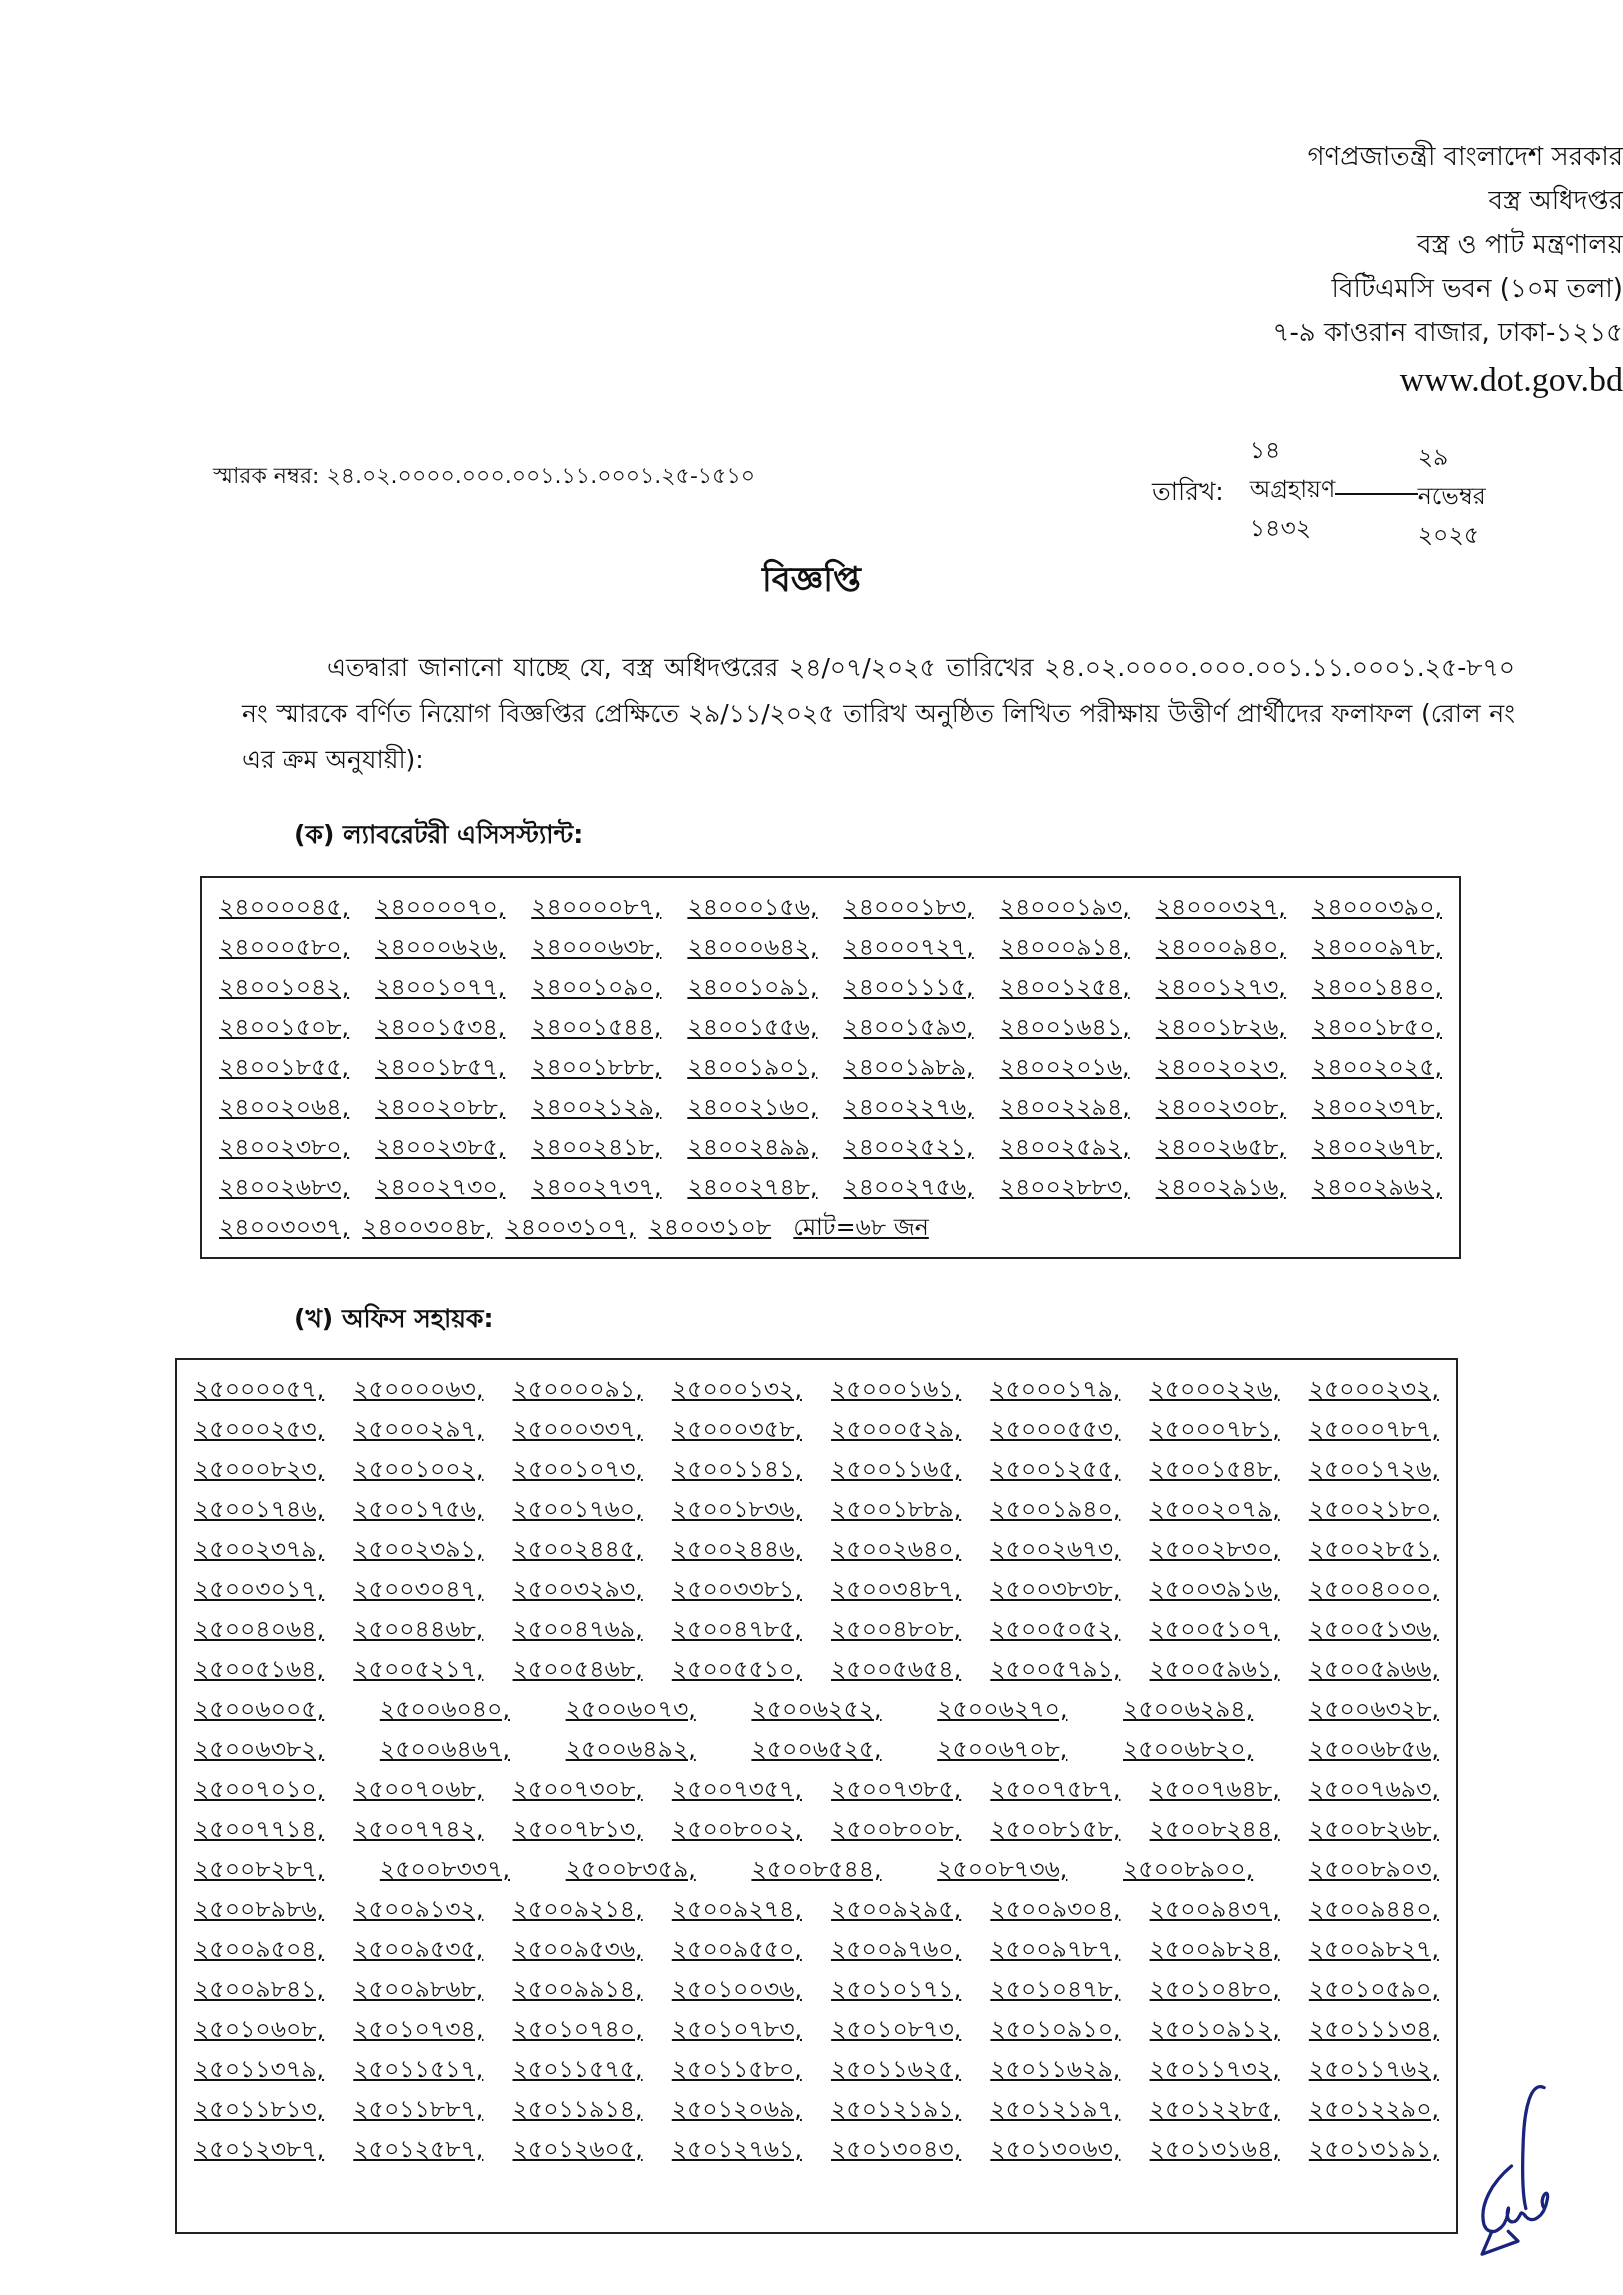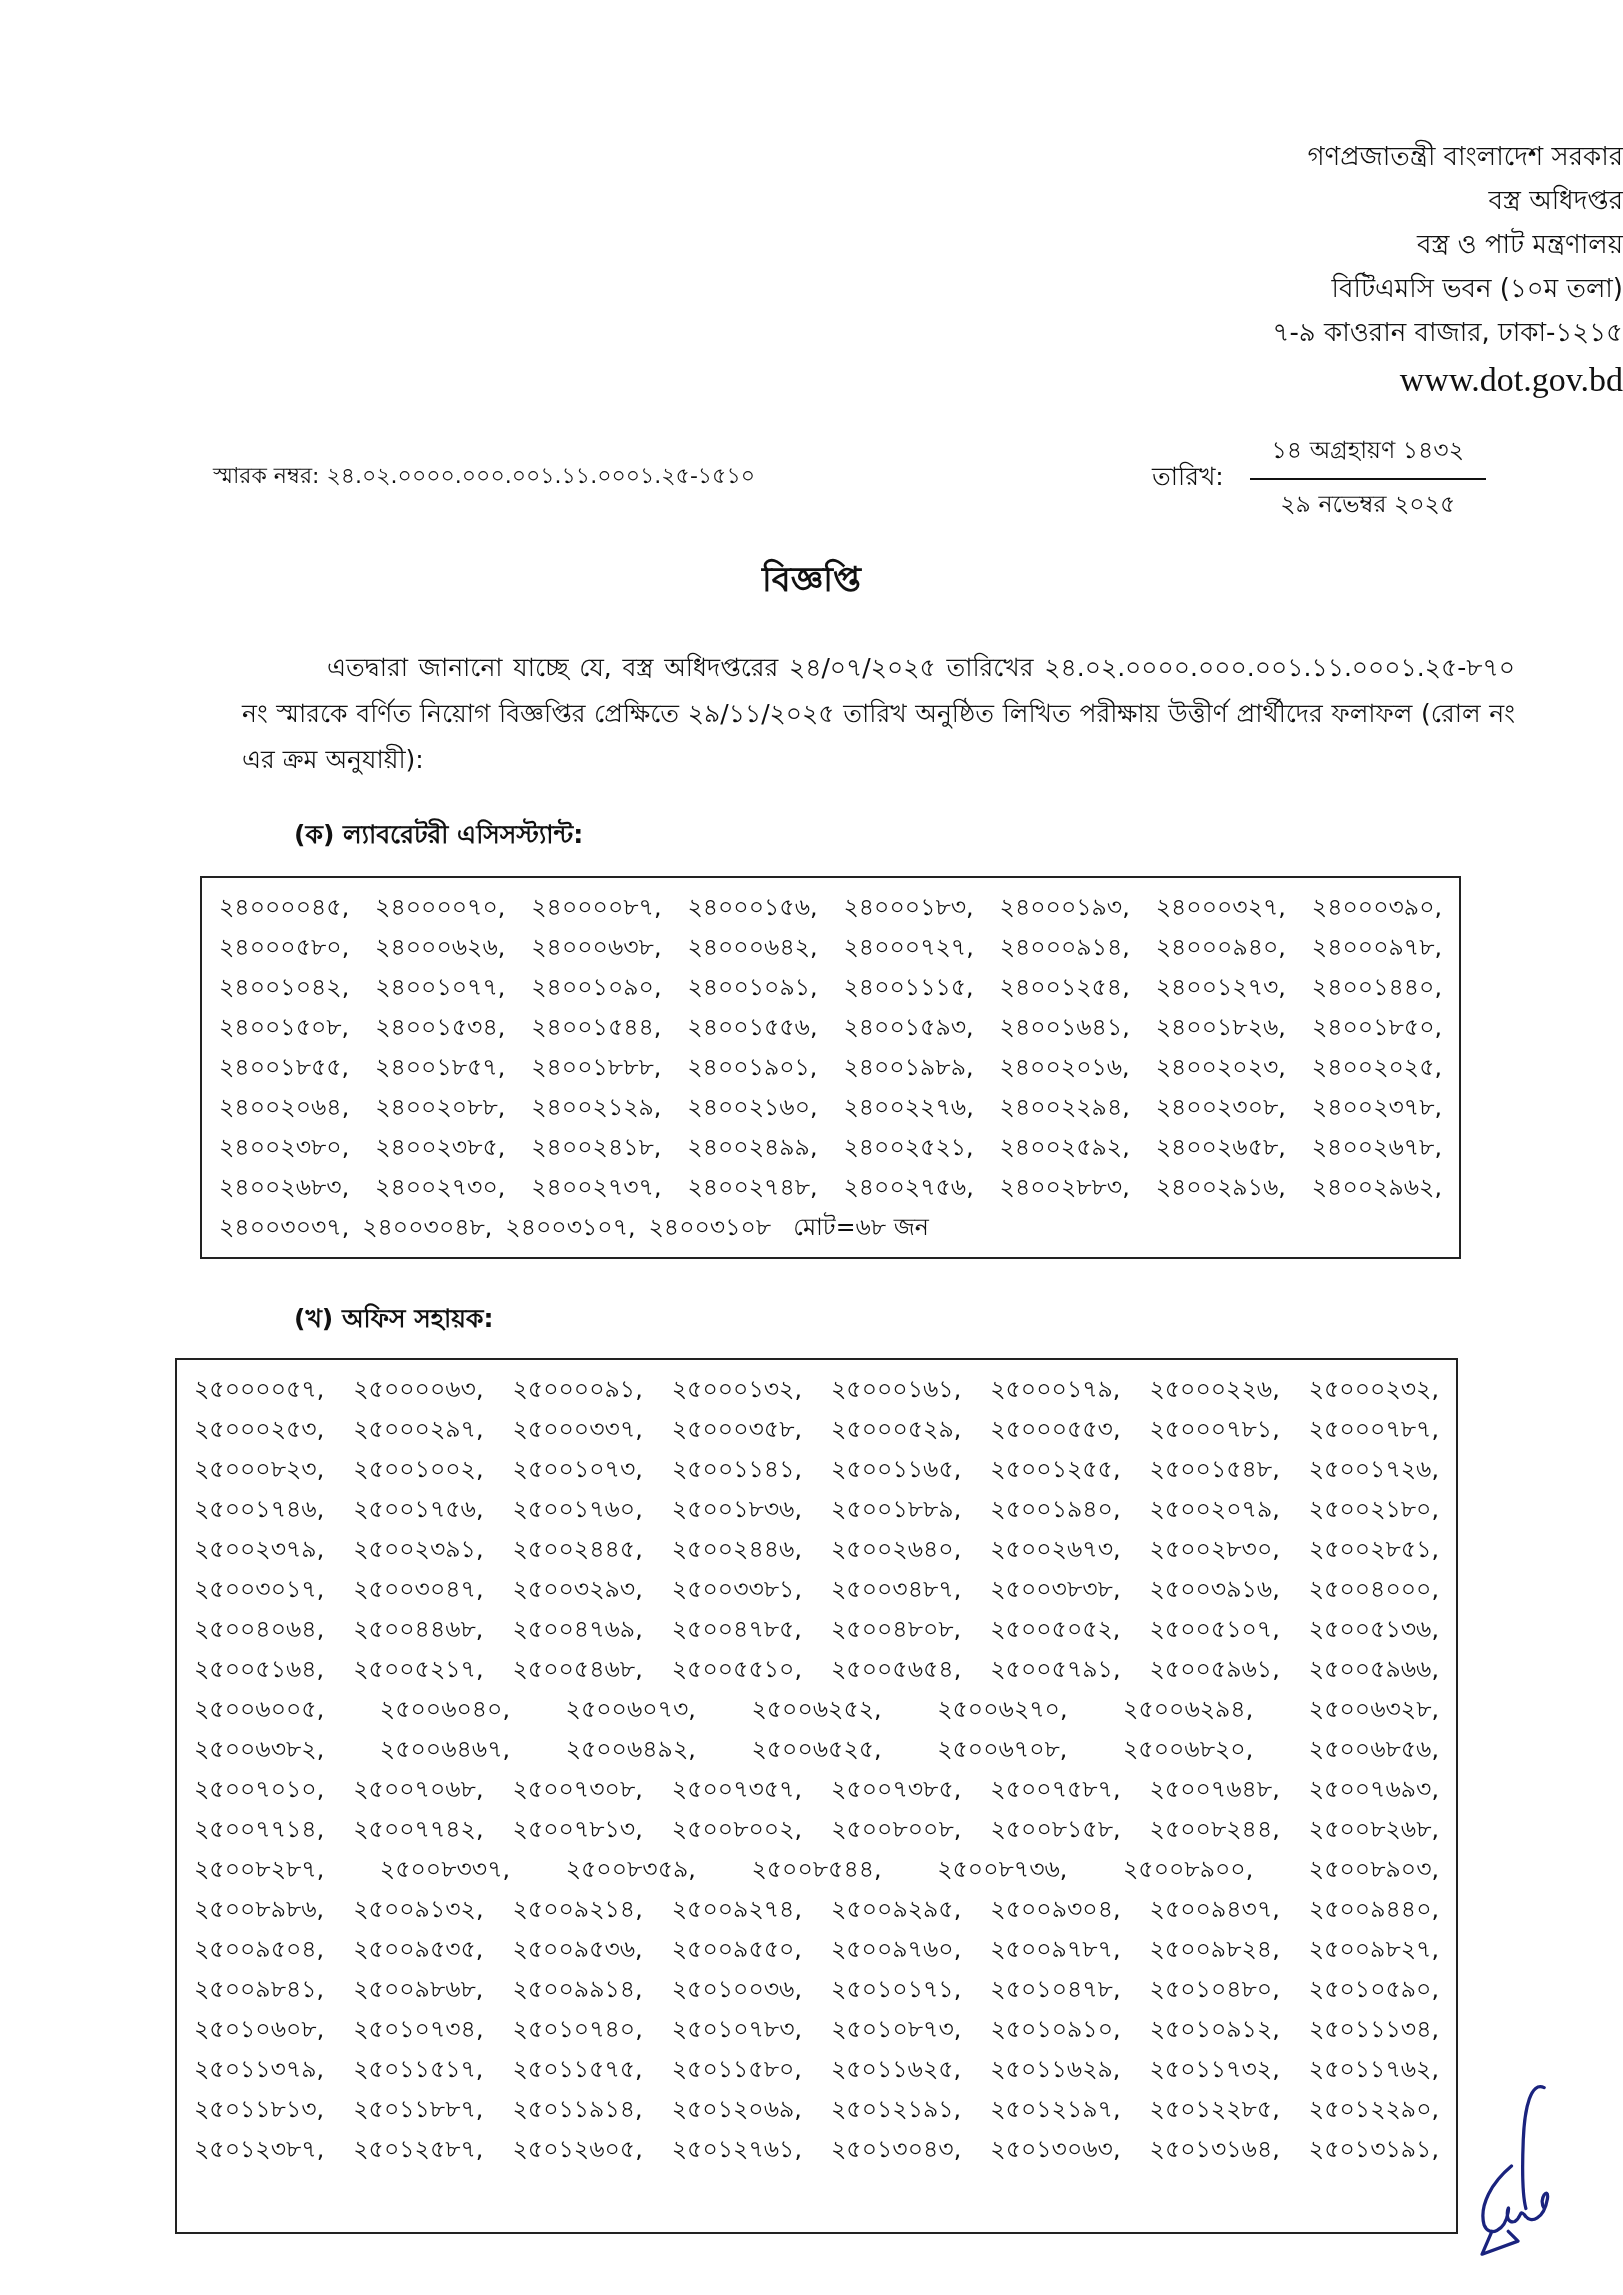--- a/index.html
+++ b/index.html
@@ -10,40 +10,40 @@
   .letterhead {
     position: absolute; top: 134px; left: 0; width: 1623px; text-align: right;
   }
   .lh-line { font-size: 26px; line-height: 44px; }
   .lh-web { font-family: "Liberation Serif", "DejaVu Serif", serif; font-size: 34px; line-height: 46px; margin-top: 2.6px; }
   .memo {
     position: absolute; top: 458px; left: 213px; font-size: 22px;
   }
   .date-block { position: absolute; top: 432px; left: 1152px; display: flex; align-items: center; }
   .date-label { font-size: 25px; margin-right: 26px; }
-  .date-frac { display: flex; flex-direction: column; align-items: center; width: 236px; }
+  .date-frac { display: flex; flex-direction: row; align-items: center; width: 236px; }
   .date-top { font-size: 23.6px; padding-bottom: 6.5px; }
   .date-rule { width: 100%; border-top: 2px solid #111; }
   .date-bottom { font-size: 23.6px; padding-top: 6.5px; }
   .notice-title {
     position: absolute; top: 553px; left: 0; width: 1623px; text-align: center;
     font-size: 34px; font-weight: bold;
   }
   .body-para {
     position: absolute; top: 645px; left: 196px; width: 1273px;
     font-size: 25px; line-height: 46px; text-align: justify; text-indent: 85px; margin-left: 46px;
   }
   .section-heading {
     position: absolute; font-size: 25px; font-weight: bold;
   }
   .roll-box {
     position: absolute; border: 2px solid #222; box-sizing: border-box;
     padding: 9.2px 17px; font-size: 23.6px; line-height: 40px;
   }
-  .roll-row { white-space: nowrap; display: flex; justify-content: space-between; }
+  .roll-row { white-space: nowrap; display: flex; justify-content: space-between; text-decoration: underline; }
   .roll-row.left { justify-content: flex-start; }
   .roll-row.left .roll { margin-right: 13px; }
   .roll { display: inline-block; }
   .total { margin-left: 9.2px; }
   .signature {
     position: absolute; left: 1446px; top: 2068px; width: 131px; height: 196px;
   }
 </style>
 </head>
 <body>

